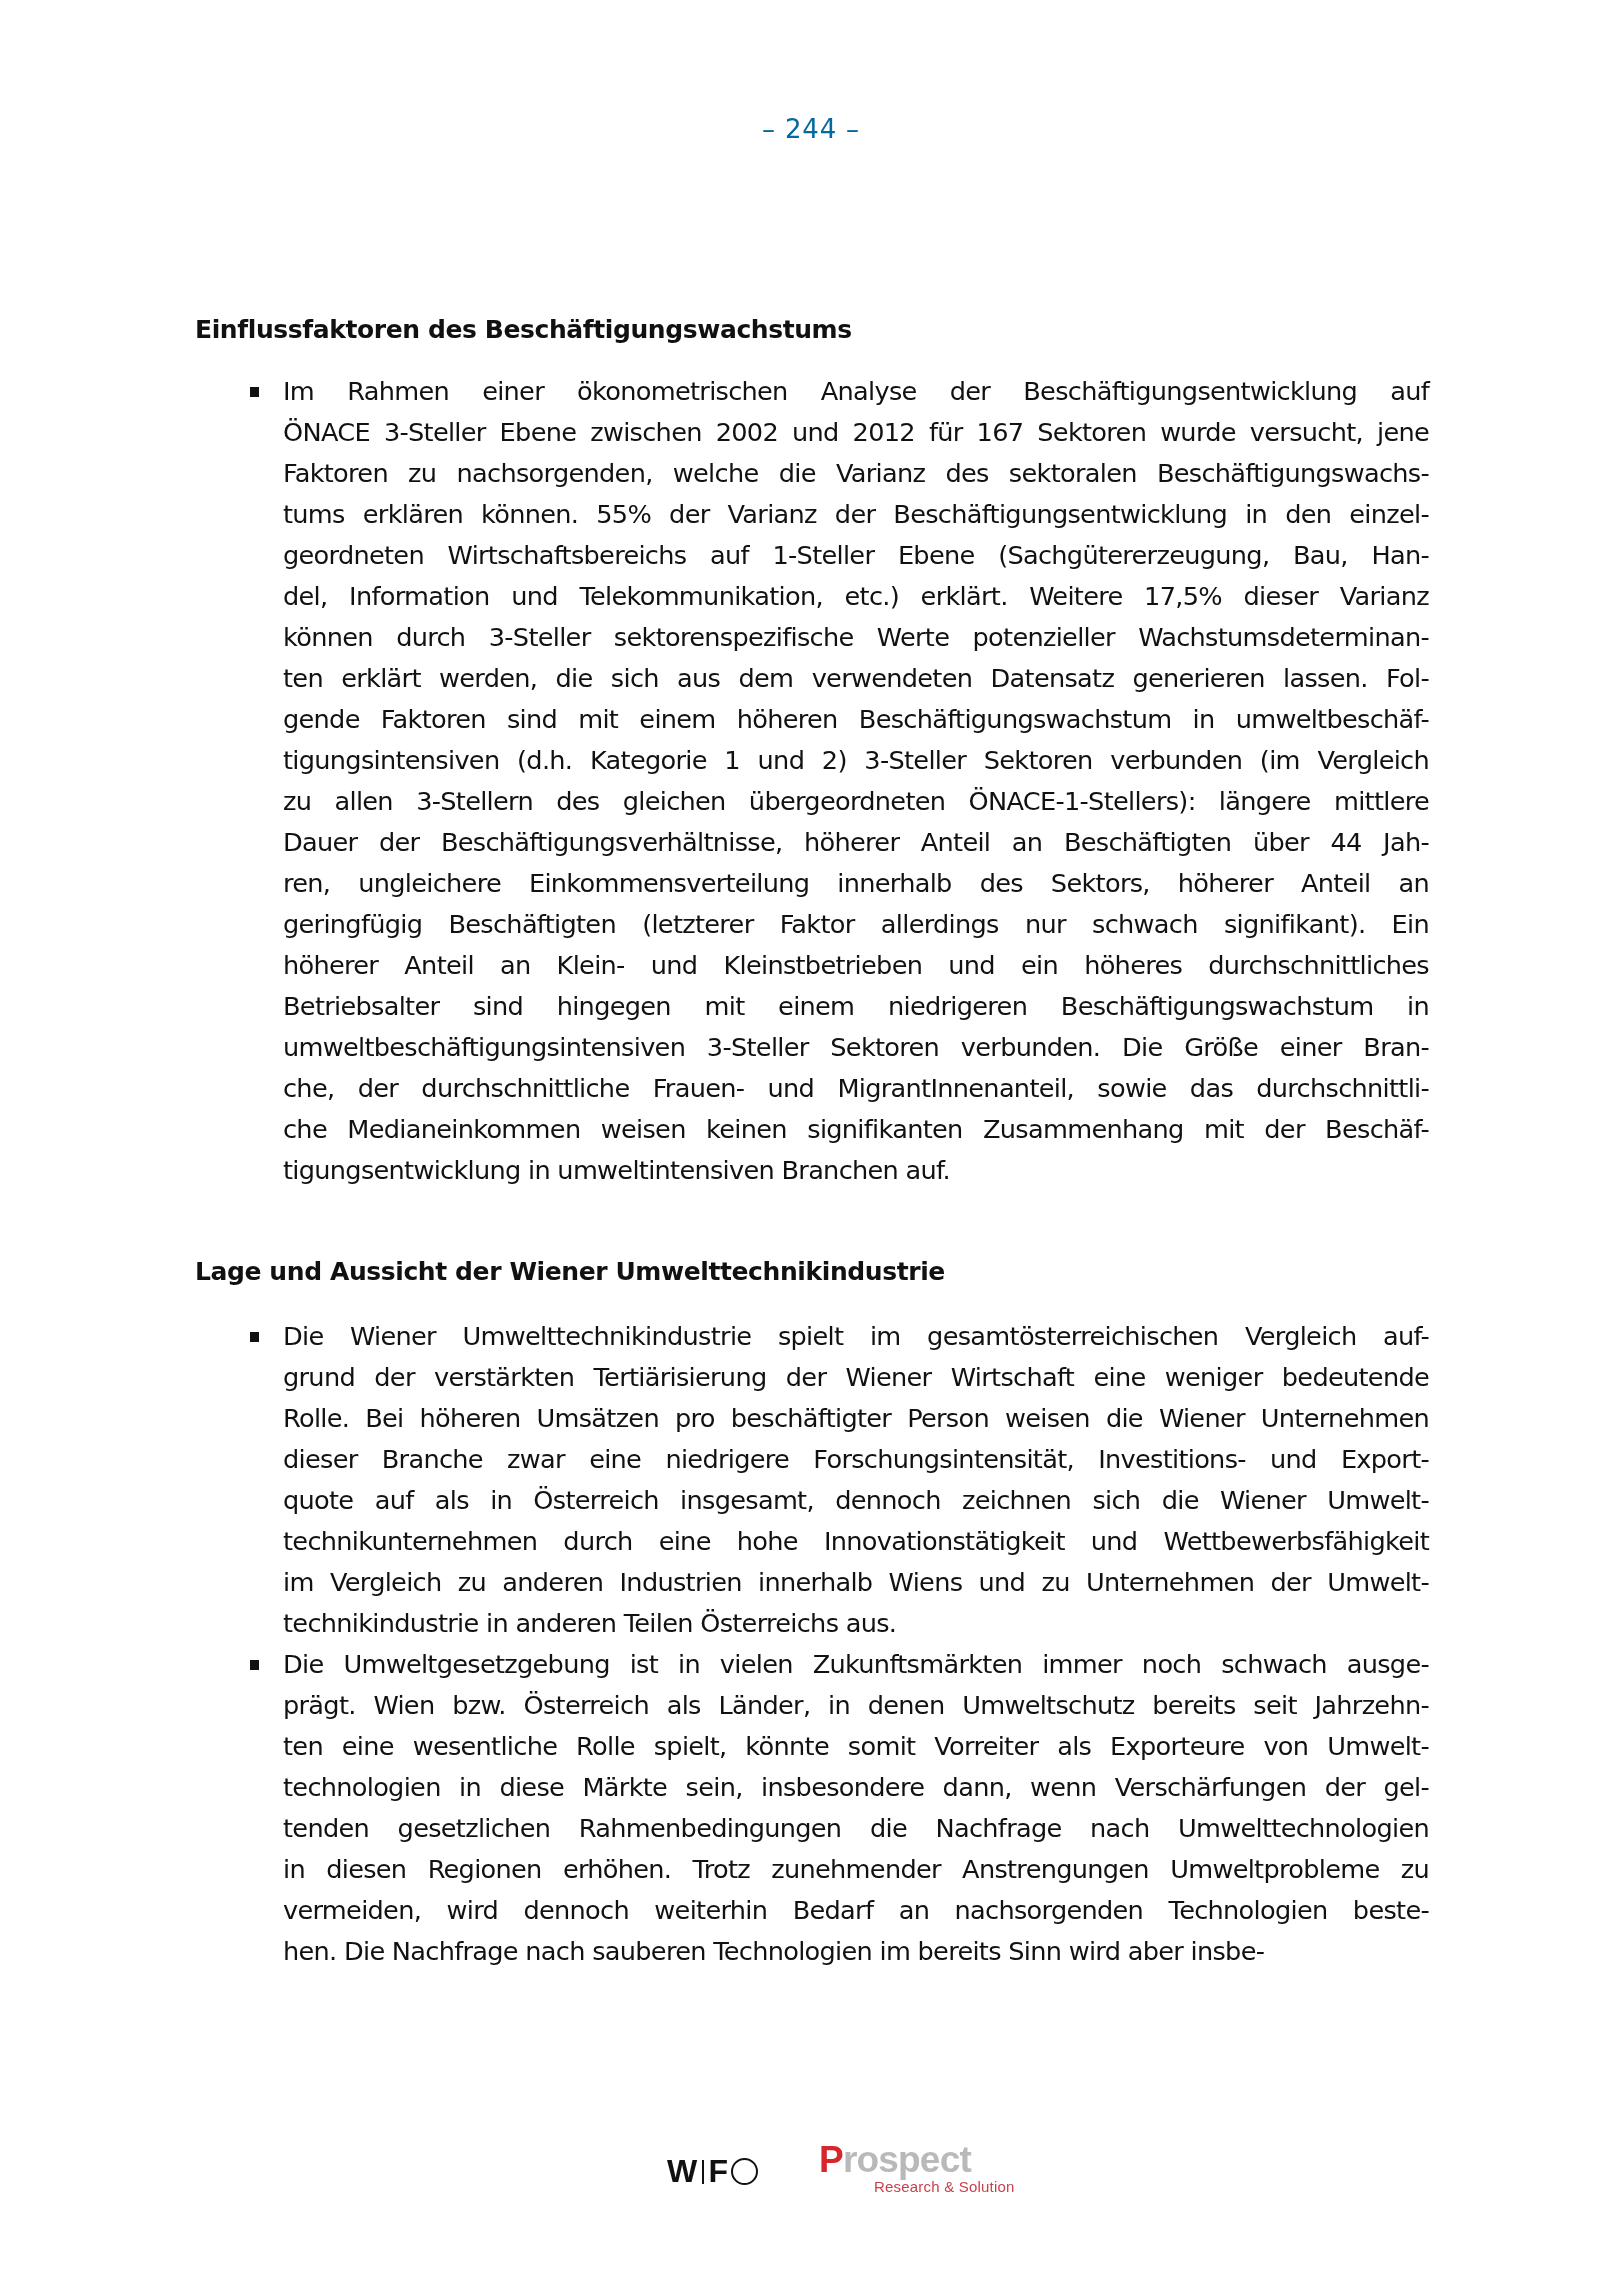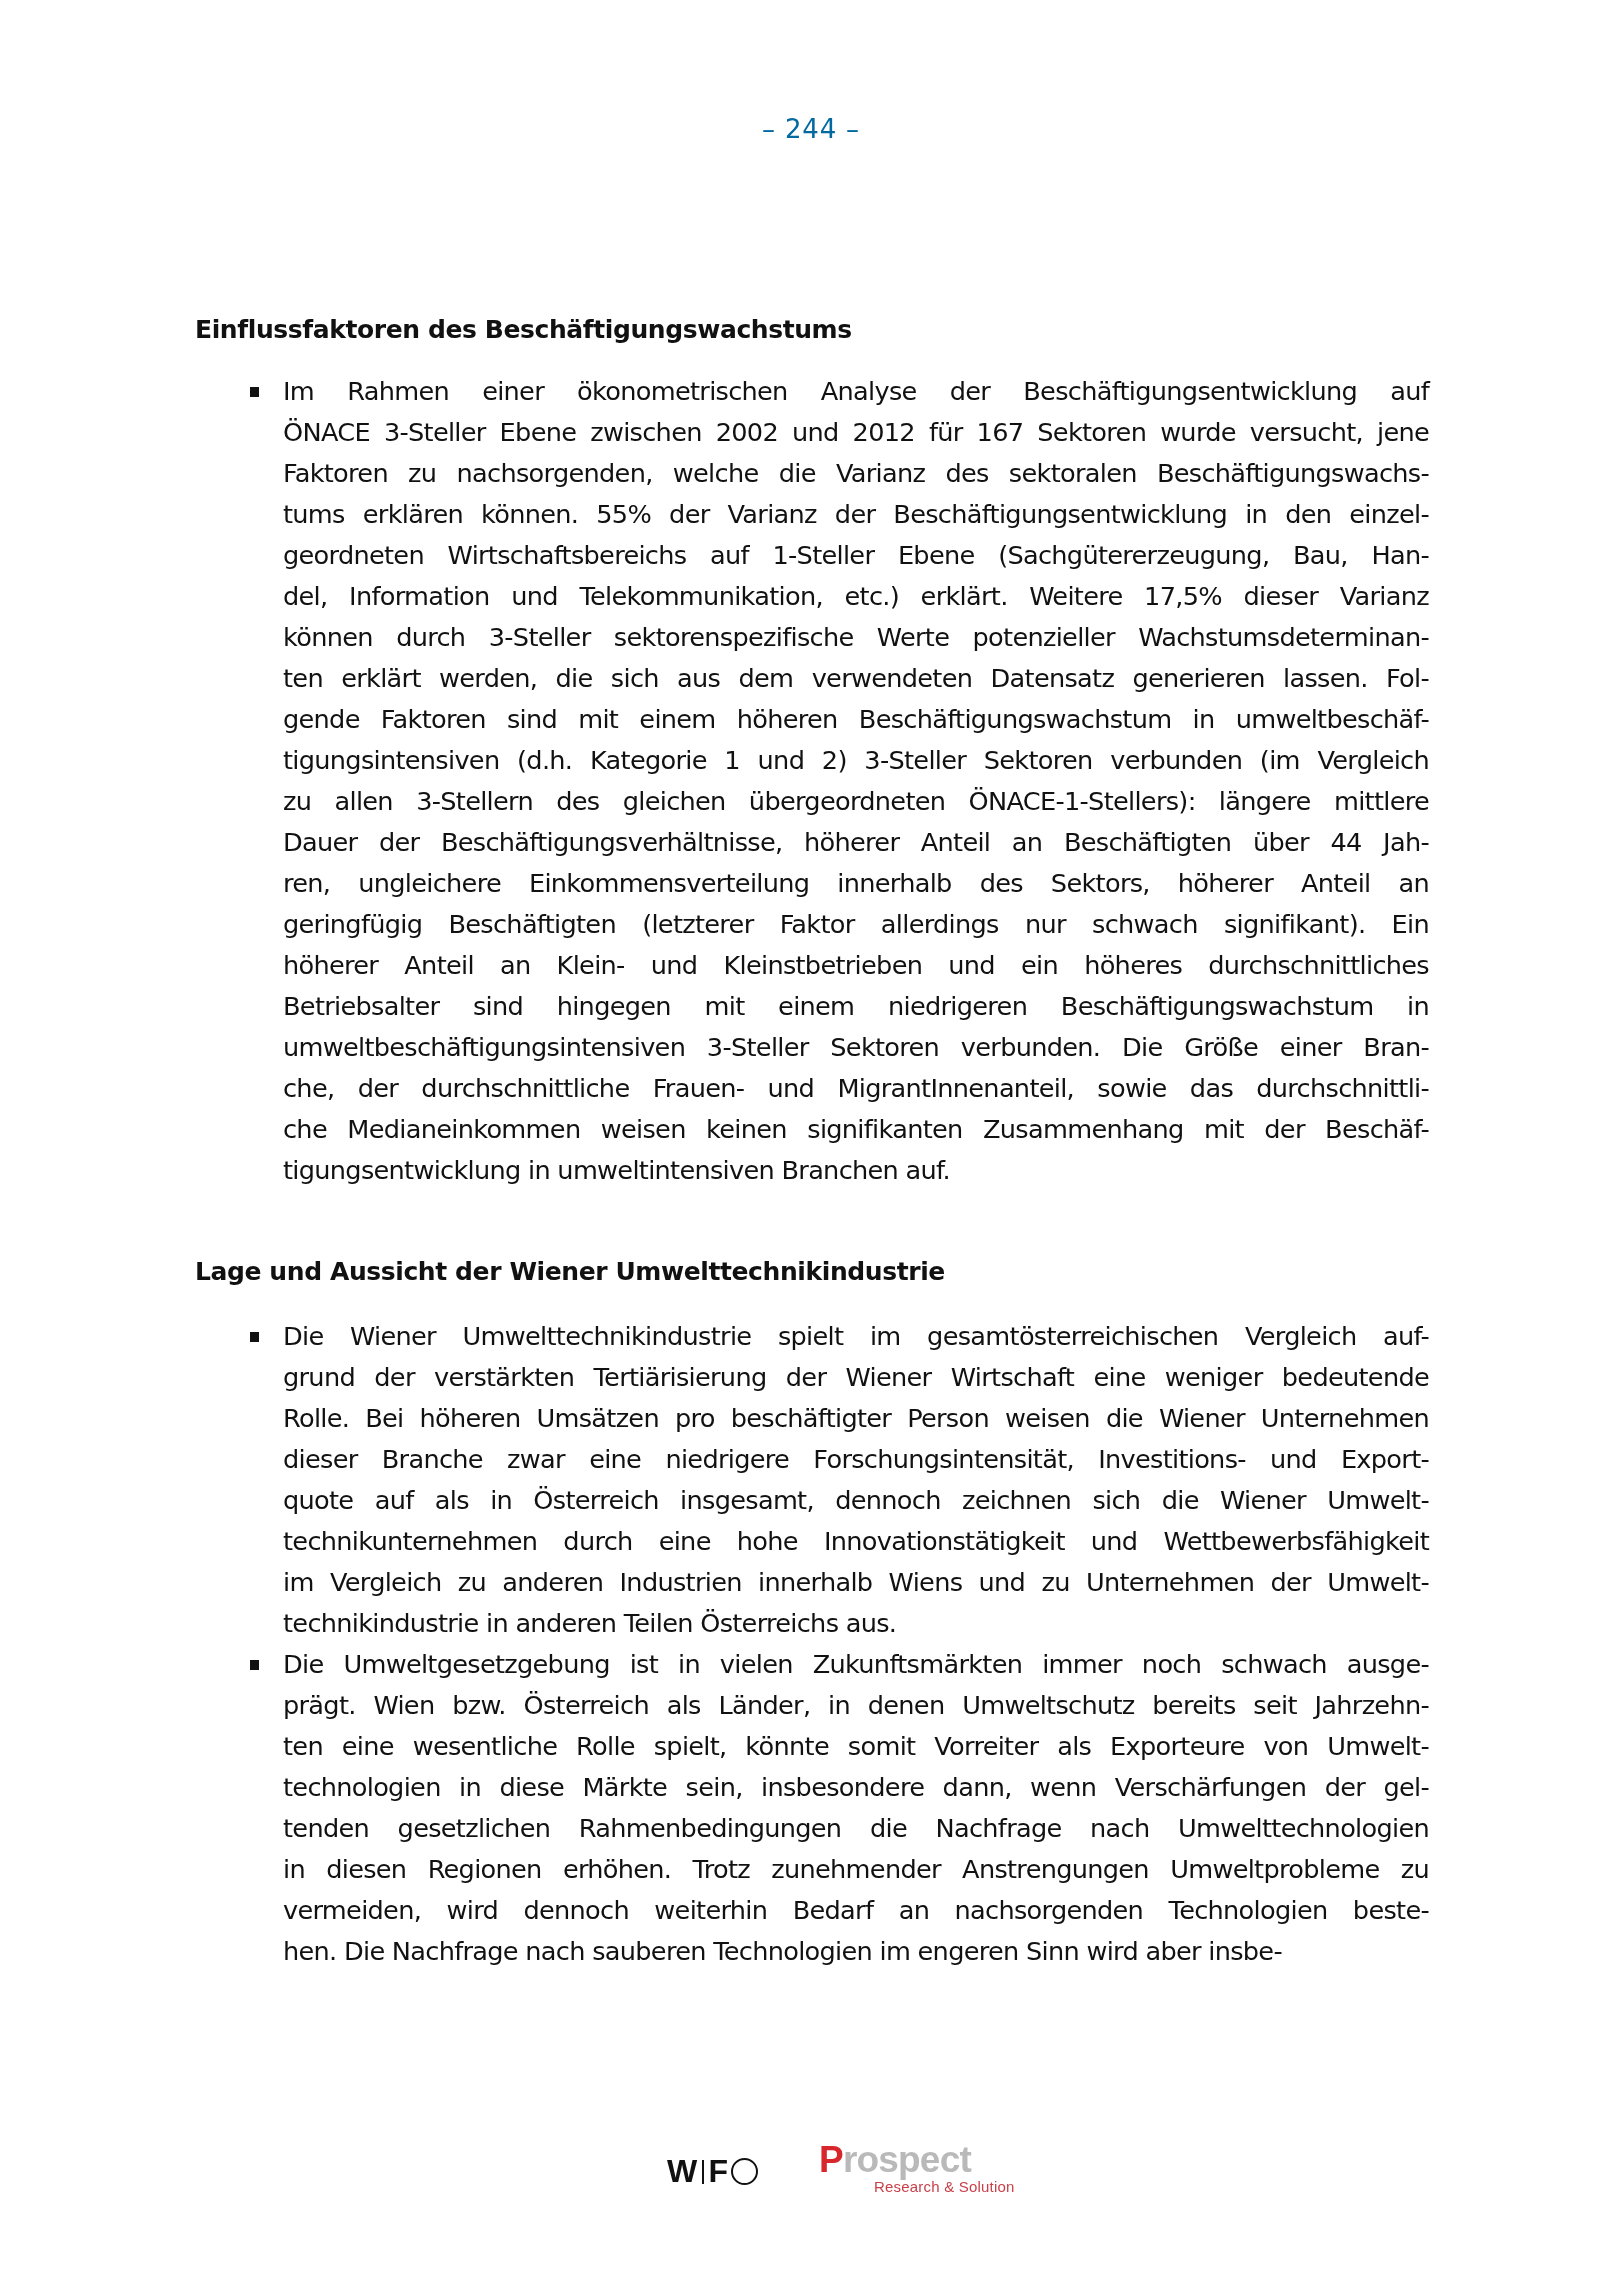--- a/index.html
+++ b/index.html
@@ -187,21 +187,21 @@
 <div class="bullet-block" style="top:1644px;">
   <span class="bullet-marker" style="top:16px;"></span>
   <div class="bullet-lines" id="s1b1">
       <span class="line" style="white-space: nowrap; display: block;"><span style="white-space: nowrap; font: inherit; letter-spacing: inherit; word-spacing: 0px;">Die Umweltgesetzgebung ist in vielen Zukunftsmärkten immer noch schwach ausge-</span></span>
       <span class="line" style="white-space: nowrap; display: block;"><span style="white-space: nowrap; font: inherit; letter-spacing: inherit; word-spacing: 0px;">prägt. Wien bzw. Österreich als Länder, in denen Umweltschutz bereits seit Jahrzehn-</span></span>
       <span class="line" style="white-space: nowrap; display: block;"><span style="white-space: nowrap; font: inherit; letter-spacing: inherit; word-spacing: 0px;">ten eine wesentliche Rolle spielt, könnte somit Vorreiter als Exporteure von Umwelt-</span></span>
       <span class="line" style="white-space: nowrap; display: block;"><span style="white-space: nowrap; font: inherit; letter-spacing: inherit; word-spacing: 0px;">technologien in diese Märkte sein, insbesondere dann, wenn Verschärfungen der gel-</span></span>
       <span class="line" style="white-space: nowrap; display: block;"><span style="white-space: nowrap; font: inherit; letter-spacing: inherit; word-spacing: 0px;">tenden gesetzlichen Rahmenbedingungen die Nachfrage nach Umwelttechnologien</span></span>
       <span class="line" style="white-space: nowrap; display: block;"><span style="white-space: nowrap; font: inherit; letter-spacing: inherit; word-spacing: 0px;">in diesen Regionen erhöhen. Trotz zunehmender Anstrengungen Umweltprobleme zu</span></span>
       <span class="line" style="white-space: nowrap; display: block;"><span style="white-space: nowrap; font: inherit; letter-spacing: inherit; word-spacing: 0px;">vermeiden, wird dennoch weiterhin Bedarf an nachsorgenden Technologien beste-</span></span>
-      <span class="line last" style="white-space: nowrap; display: block;"><span style="white-space: nowrap; font: inherit; letter-spacing: inherit;">hen. Die Nachfrage nach sauberen Technologien im engeren Sinn wird aber insbe-</span></span>
+      <span class="line last" style="white-space: nowrap; display: block;"><span style="white-space: nowrap; font: inherit; letter-spacing: inherit;">hen. Die Nachfrage nach sauberen Technologien im bereits Sinn wird aber insbe-</span></span>
     </div>
 </div>
 
 <div class="footer-logos">
   <div class="logo-wifo">
     <span>W</span>
     <span class="bar"></span>
     <span>F</span>
     <span class="o-ring"></span>
   </div>

